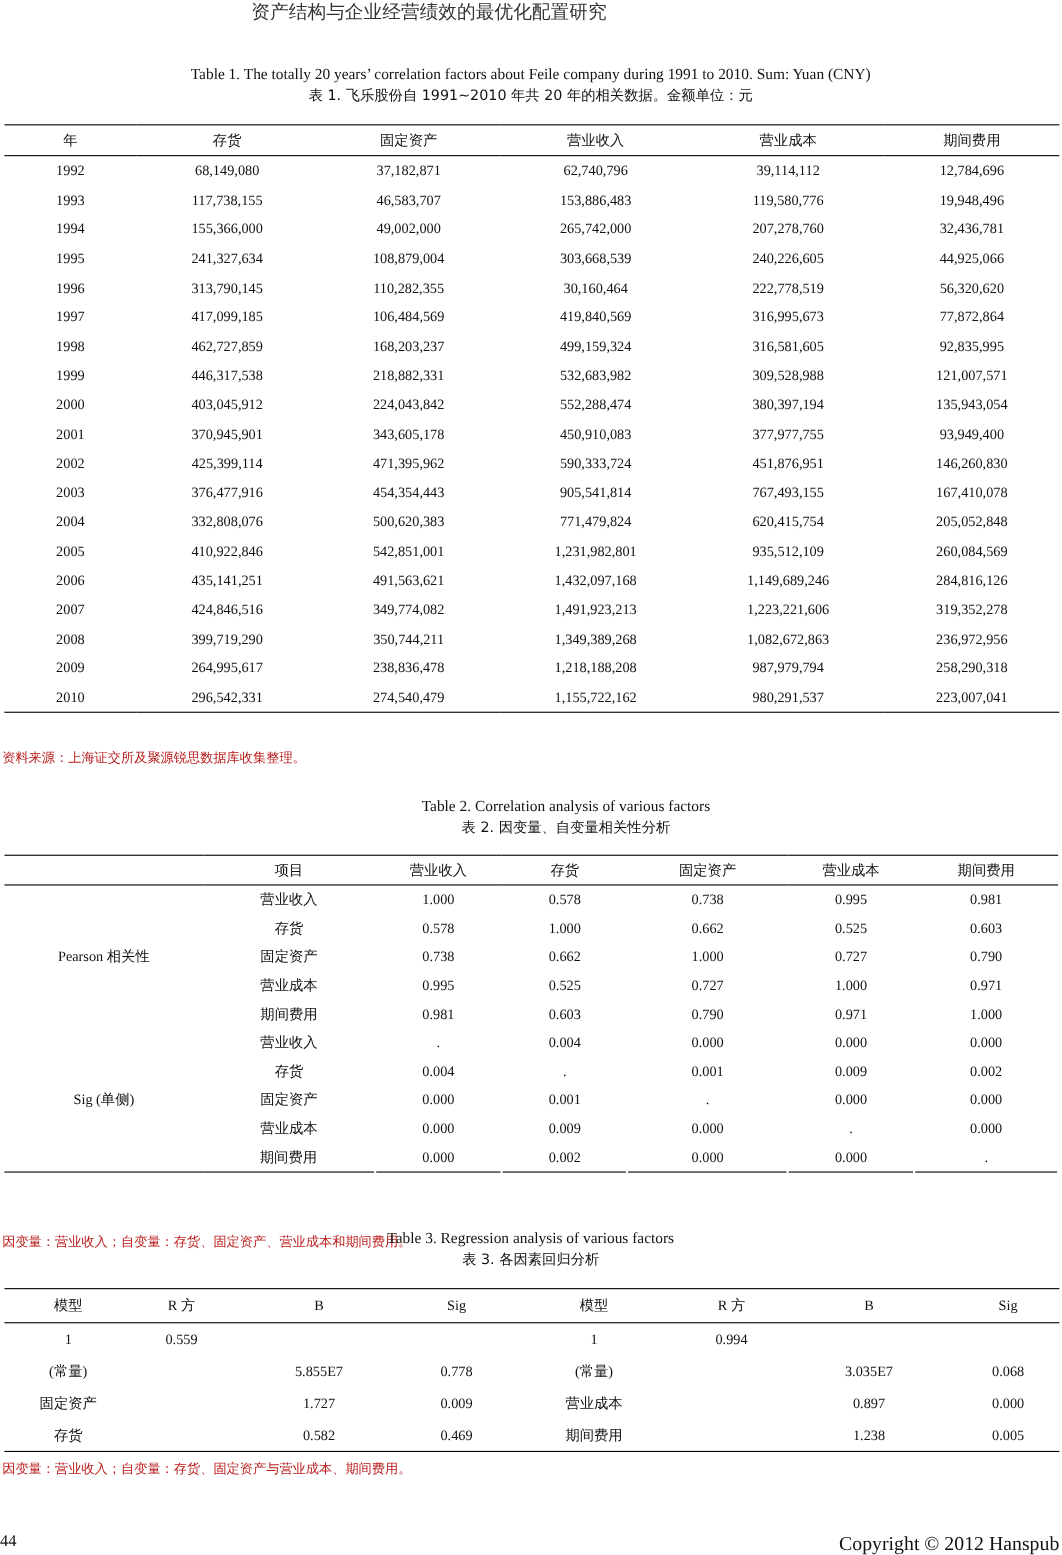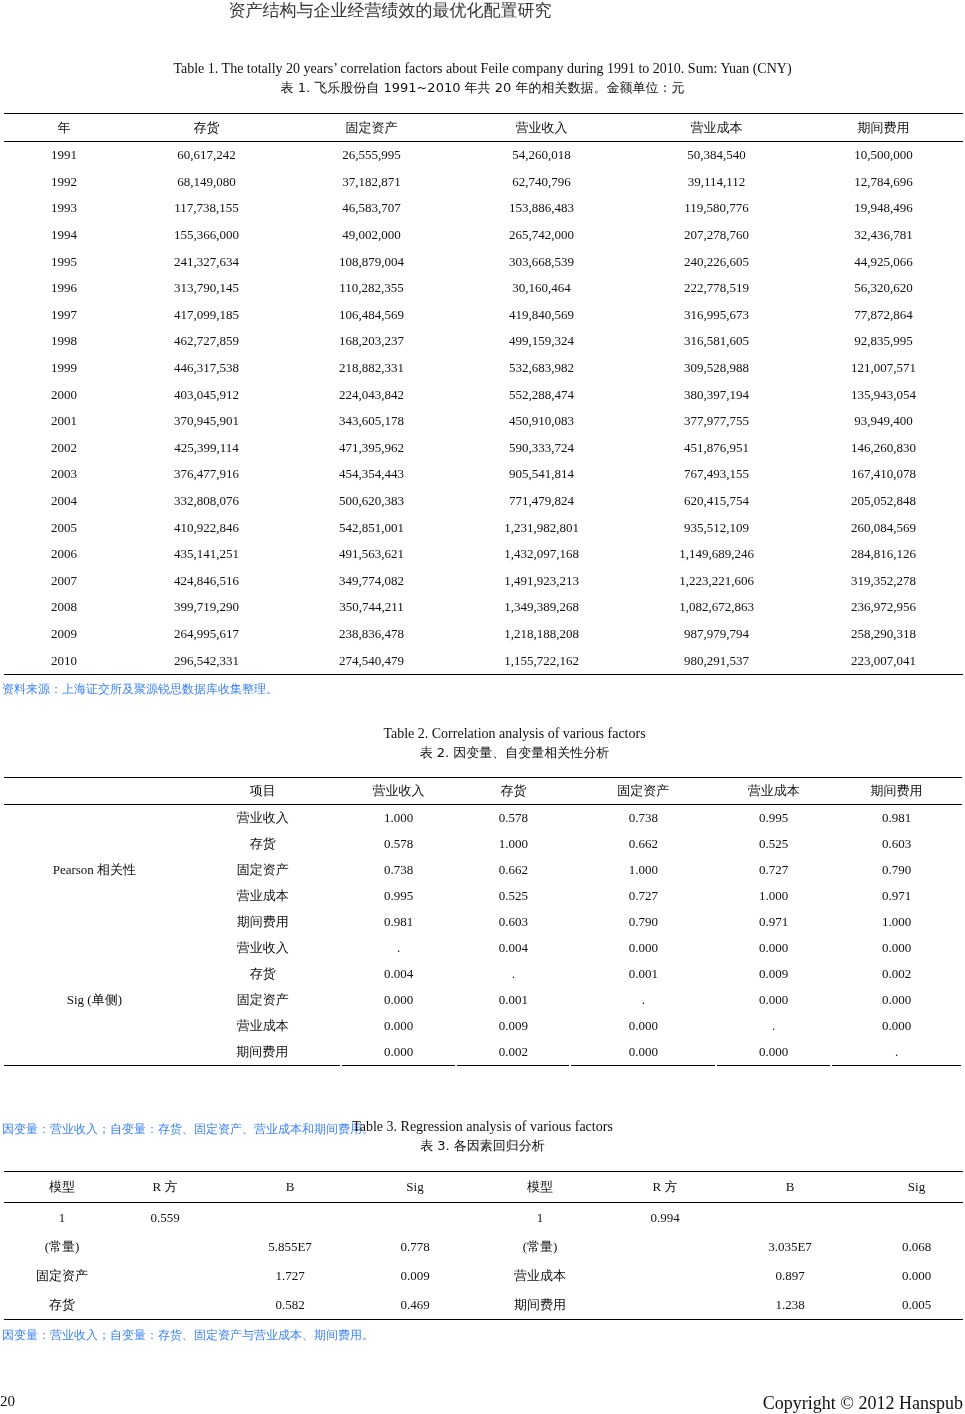--- a/index.html
+++ b/index.html
@@ -14,21 +14,21 @@
   .caption {
     position: absolute; left: 0; width: 965px; text-align: center;
     font-weight: normal; font-size: 14px; line-height: 19px;
   }
   .caption .cn { font-family: "DejaVu Sans", sans-serif; font-size: 13px; }
   table { position: absolute; left: 4px; width: 959px; border-collapse: collapse; font-size: 13px; }
   td, th { text-align: center; font-weight: normal; padding: 0; }
   .t-top { border-top: 1.5px solid #000; }
   .t-bottom { border-bottom: 1.5px solid #000; }
   .hdr-line { border-bottom: 1.5px solid #000; }
-  .note { position: absolute; left: 2px; font-size: 12px; color: #3b82f6; }
+  .note { position: absolute; left: 2px; font-size: 12px; color: #b91c1c; }
   .footer-left { position: absolute; left: 0; top: 1393px; font-size: 15px; }
   .footer-right { position: absolute; right: 2px; top: 1393px; font-size: 18px; }
 
   #t1 { top: 113px; }
   #t1 thead th { height: 27px; }
   #t1 tbody td { height: 26.6px; }
 
   #t2 { top: 777px; font-family: Liberation Serif, serif; }
   #t2 thead th { height: 26px; }
   #t2 tbody td { height: 26px; }
@@ -61,28 +61,20 @@
       <tr class="hdr-line">
         <th>年</th>
         <th>存货</th>
         <th>固定资产</th>
         <th>营业收入</th>
         <th>营业成本</th>
         <th>期间费用</th>
       </tr>
     </thead>
   <tbody>
-      <tr>
-        <td>1991</td>
-        <td>60,617,242</td>
-        <td>26,555,995</td>
-        <td>54,260,018</td>
-        <td>50,384,540</td>
-        <td>10,500,000</td>
-      </tr>
       <tr>
         <td>1992</td>
         <td>68,149,080</td>
         <td>37,182,871</td>
         <td>62,740,796</td>
         <td>39,114,112</td>
         <td>12,784,696</td>
       </tr>
       <tr>
         <td>1993</td>
@@ -409,14 +401,14 @@
         <td>0.469</td>
         <td>期间费用</td>
         <td></td>
         <td>1.238</td>
         <td>0.005</td>
       </tr>
     </tbody>
 </table>
 <div class="note" style="top:1327px;">因变量：营业收入；自变量：存货、固定资产与营业成本、期间费用。</div>
 
-<div class="footer-left">20</div>
+<div class="footer-left">44</div>
 <div class="footer-right">Copyright © 2012 Hanspub</div>
 
 </body></html>

